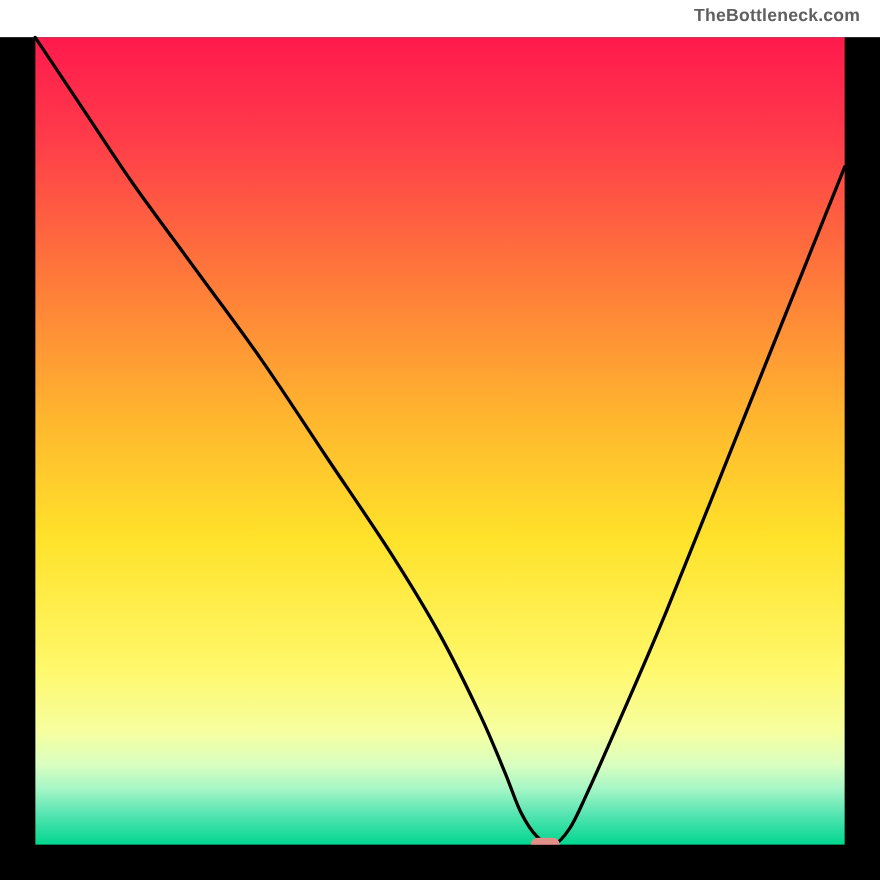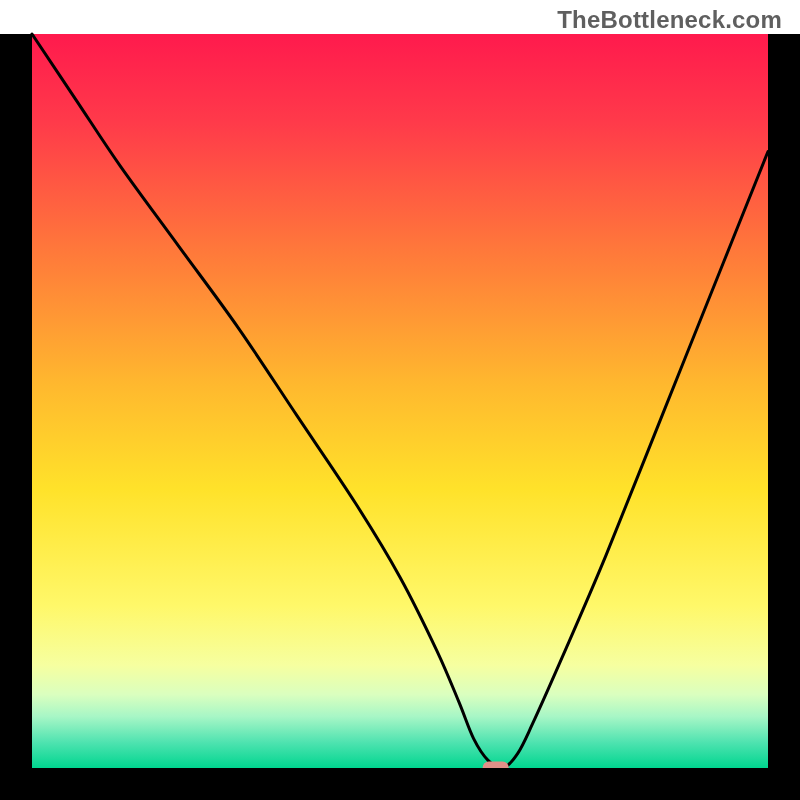--- a/index.html
+++ b/index.html
@@ -16,21 +16,21 @@
     height: 800px;
   }
   svg {
     display: block;
   }
   .watermark {
     position: absolute;
     top: 6px;
     right: 18px;
     font-family: Arial, Helvetica, sans-serif;
-    font-size: 24px;
+    font-size: 16px;
     font-weight: 600;
     color: #5f5f5f;
     letter-spacing: 0.2px;
   }
 </style>
 </head>
 <body>
 
 <div class="chart-container">
   <svg id="chart-svg" width="800" height="800" viewBox="0 0 800 800">

